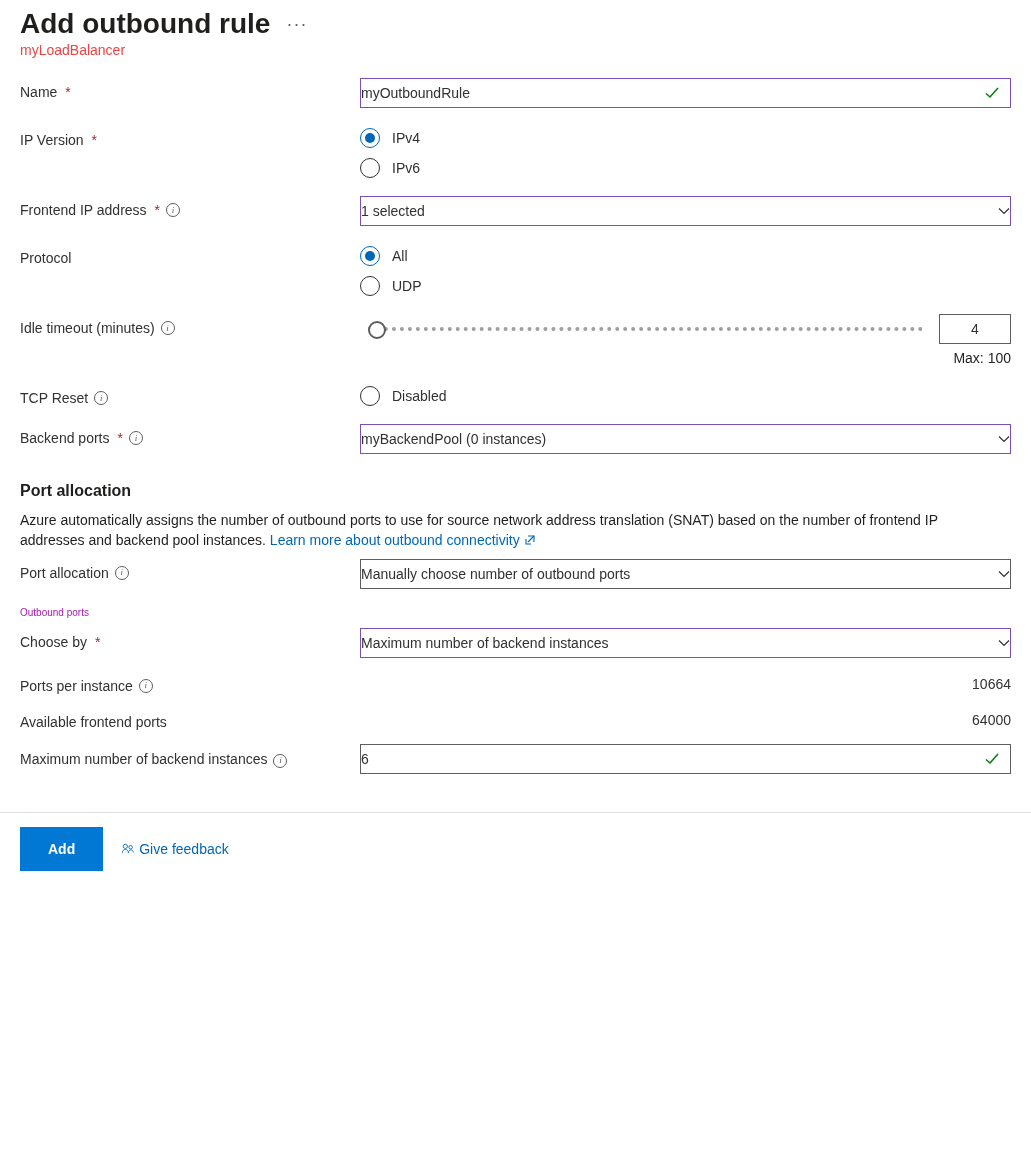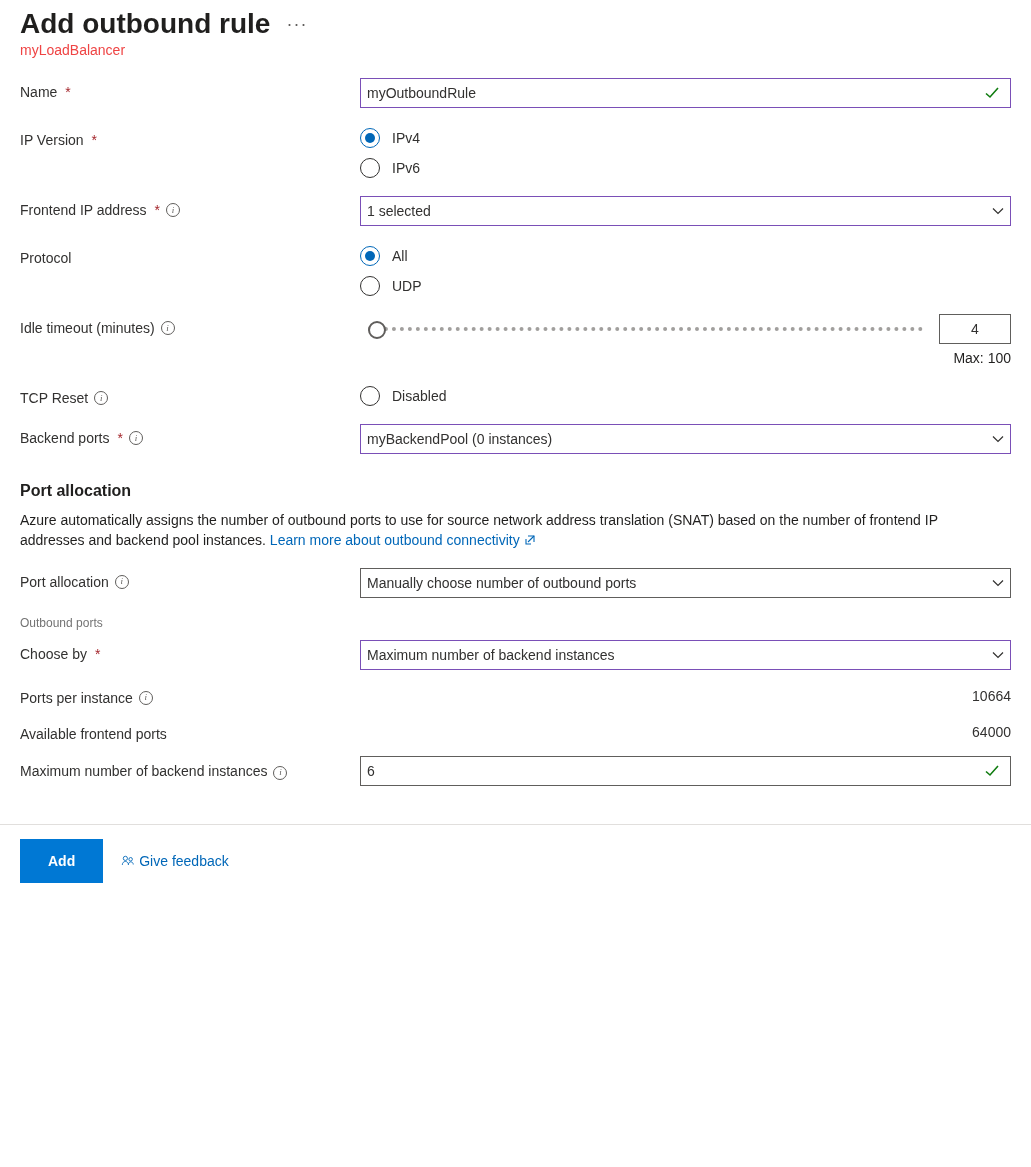--- a/index.html
+++ b/index.html
@@ -60,21 +60,21 @@
     color: #605e5c;
     font-style: italic;
     font-family: Georgia, serif;
     line-height: 1;
     cursor: default;
   }
   .text-input, .select {
     width: 100%;
     height: 30px;
     border: 1px solid #605e5c;
-    padding: 0 6px;
+    padding: 0 0;
     font-family: inherit;
     font-size: 14px;
     background: #fff;
     display: flex;
     align-items: center;
     position: relative;
   }
   .text-input.valid, .select.purple {
     border-color: #7a4fb7;
   }
@@ -123,27 +123,27 @@
   .slider-value-box {
     width: 72px; height: 30px; border: 1px solid #605e5c;
     display: flex; align-items: center; justify-content: center;
     font-size: 14px;
   }
   .slider-max { text-align: right; font-size: 14px; color: #201f1e; margin-top: 6px; }
   .section-title {
     font-size: 16px; font-weight: 600; color: #201f1e; margin: 28px 0 10px 0;
   }
   .section-desc {
-    font-size: 14px; color: #201f1e; line-height: 1.45; margin-bottom: 17px;
+    font-size: 14px; color: #201f1e; line-height: 1.45; margin-bottom: 8px;
     max-width: 960px;
   }
   .link { color: #0067b8; text-decoration: none; cursor: pointer; }
   .ext-icon { display: inline-block; width: 12px; height: 12px; margin-left: 4px; vertical-align: -1px; }
   .sub-title {
-    font-size: 12px; color: #737373; margin: 14px 0 10px 0;
+    font-size: 10px; color: #a21caf; margin: 14px 0 10px 0;
   }
   .static-value { font-size: 14px; padding-top: 4px; }
   .footer {
     border-top: 1px solid #e1dfdd;
     padding: 14px 20px;
     display: flex; align-items: center; gap: 18px;
   }
   .btn-primary {
     background: #0078d4; color: #ffffff; border: none;
     height: 44px; padding: 0 28px; font-size: 14px; font-weight: 600;

